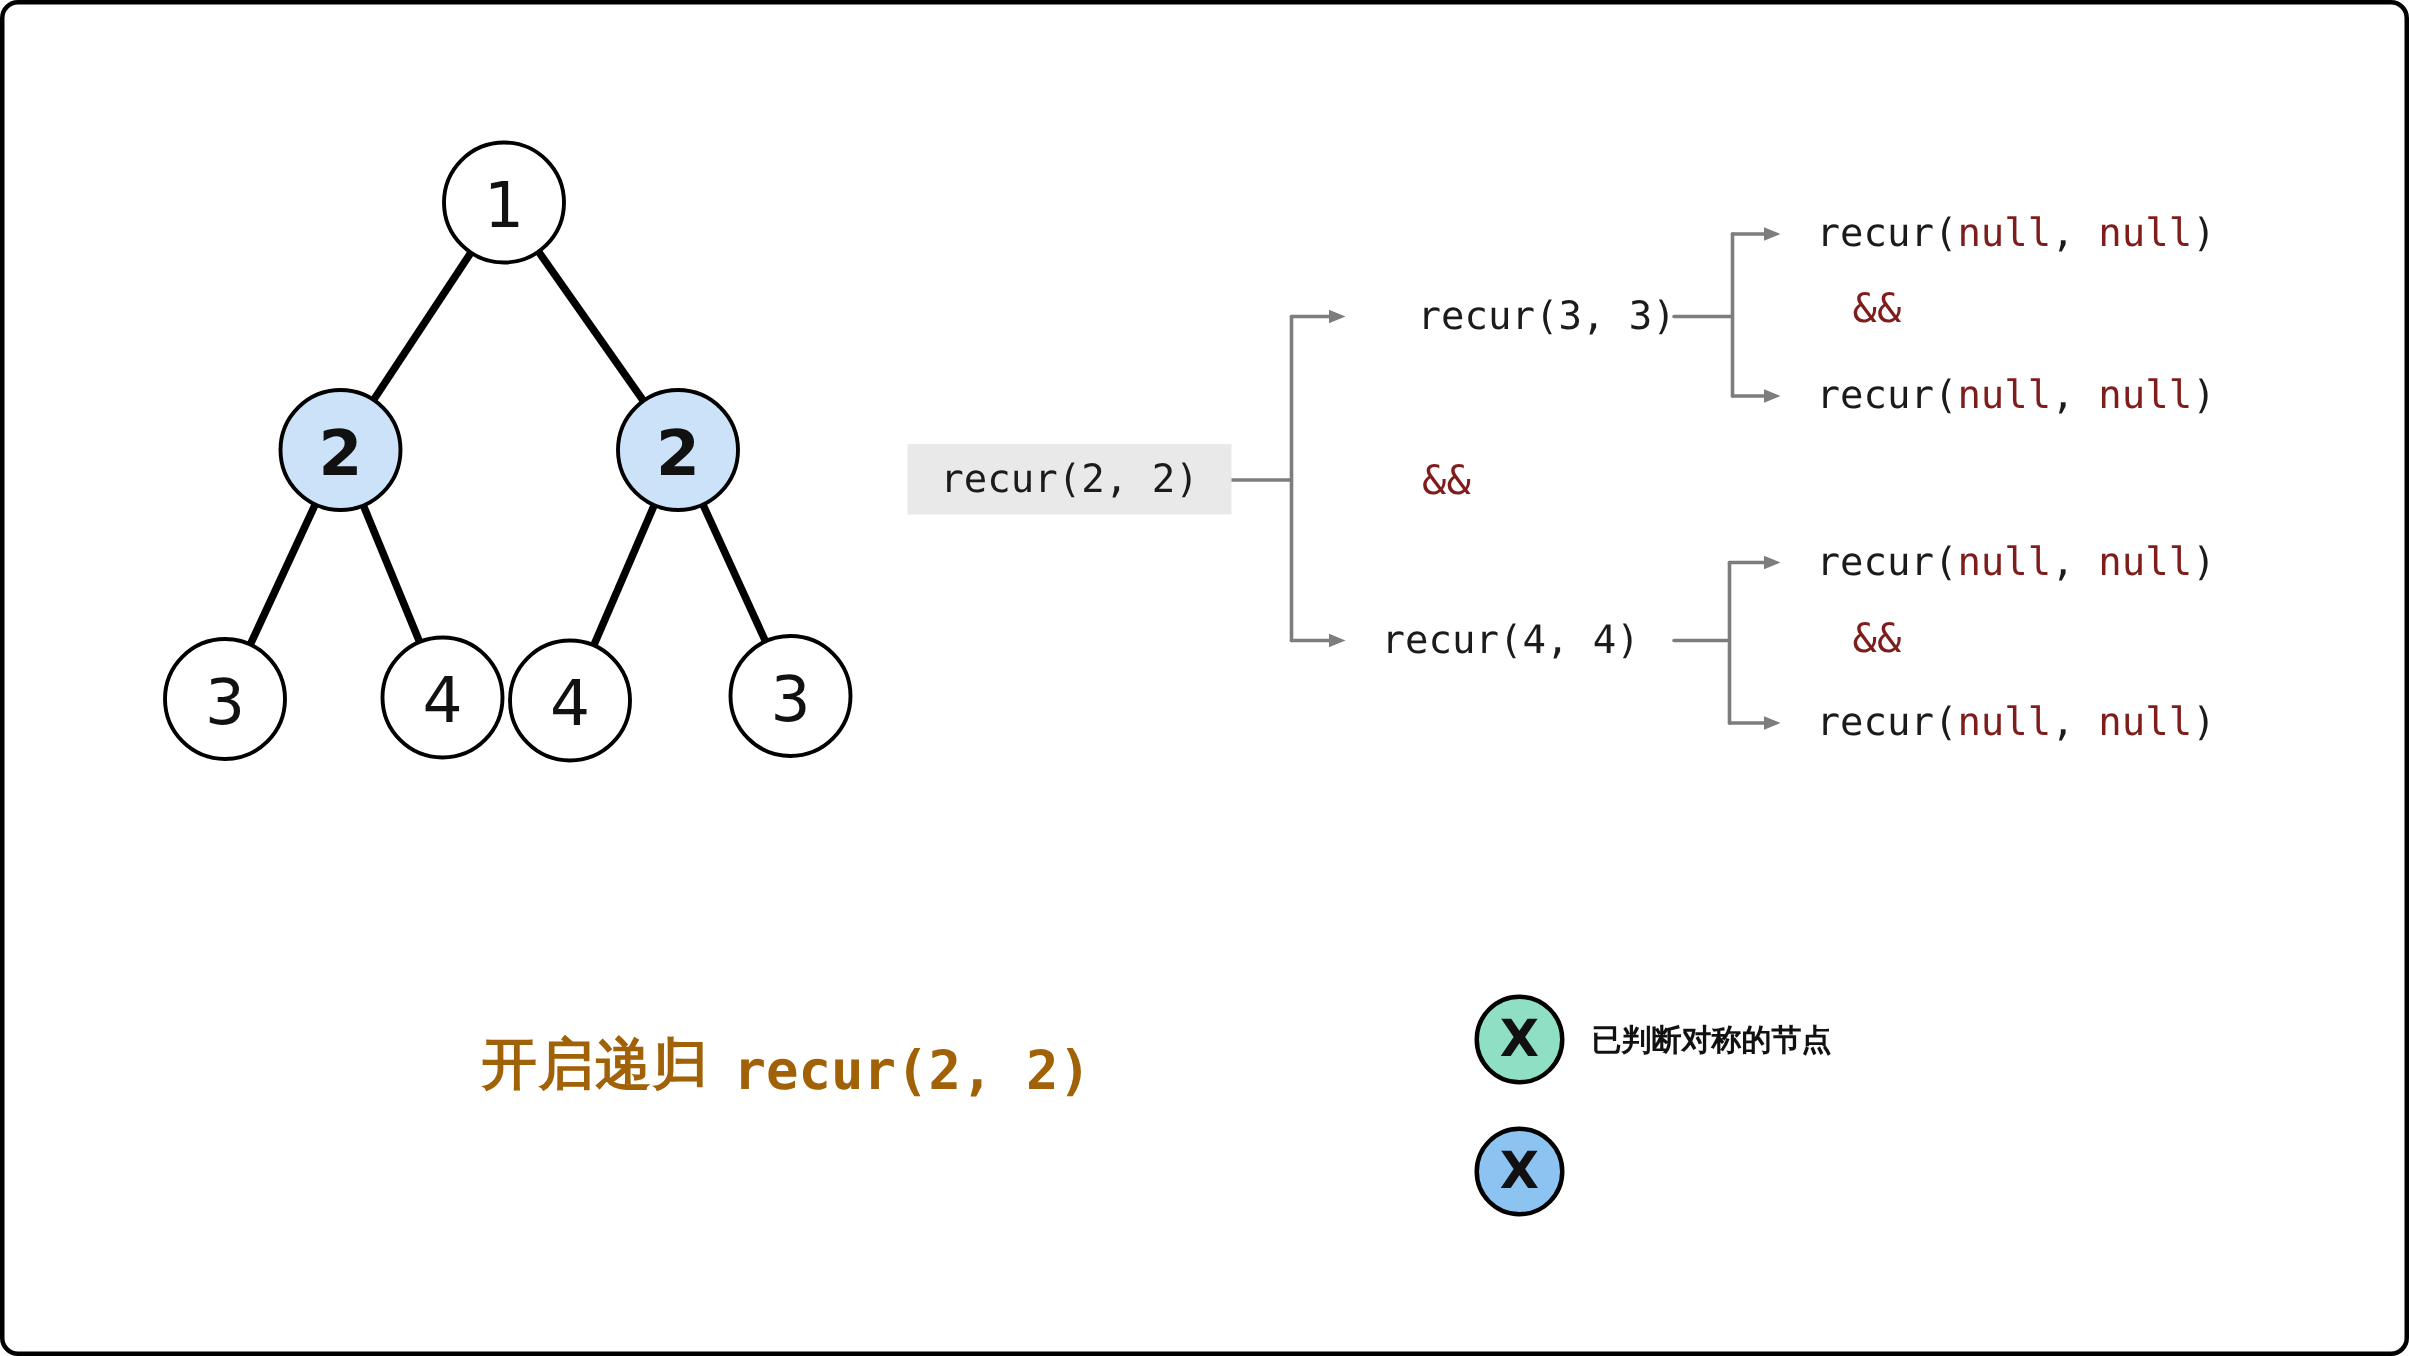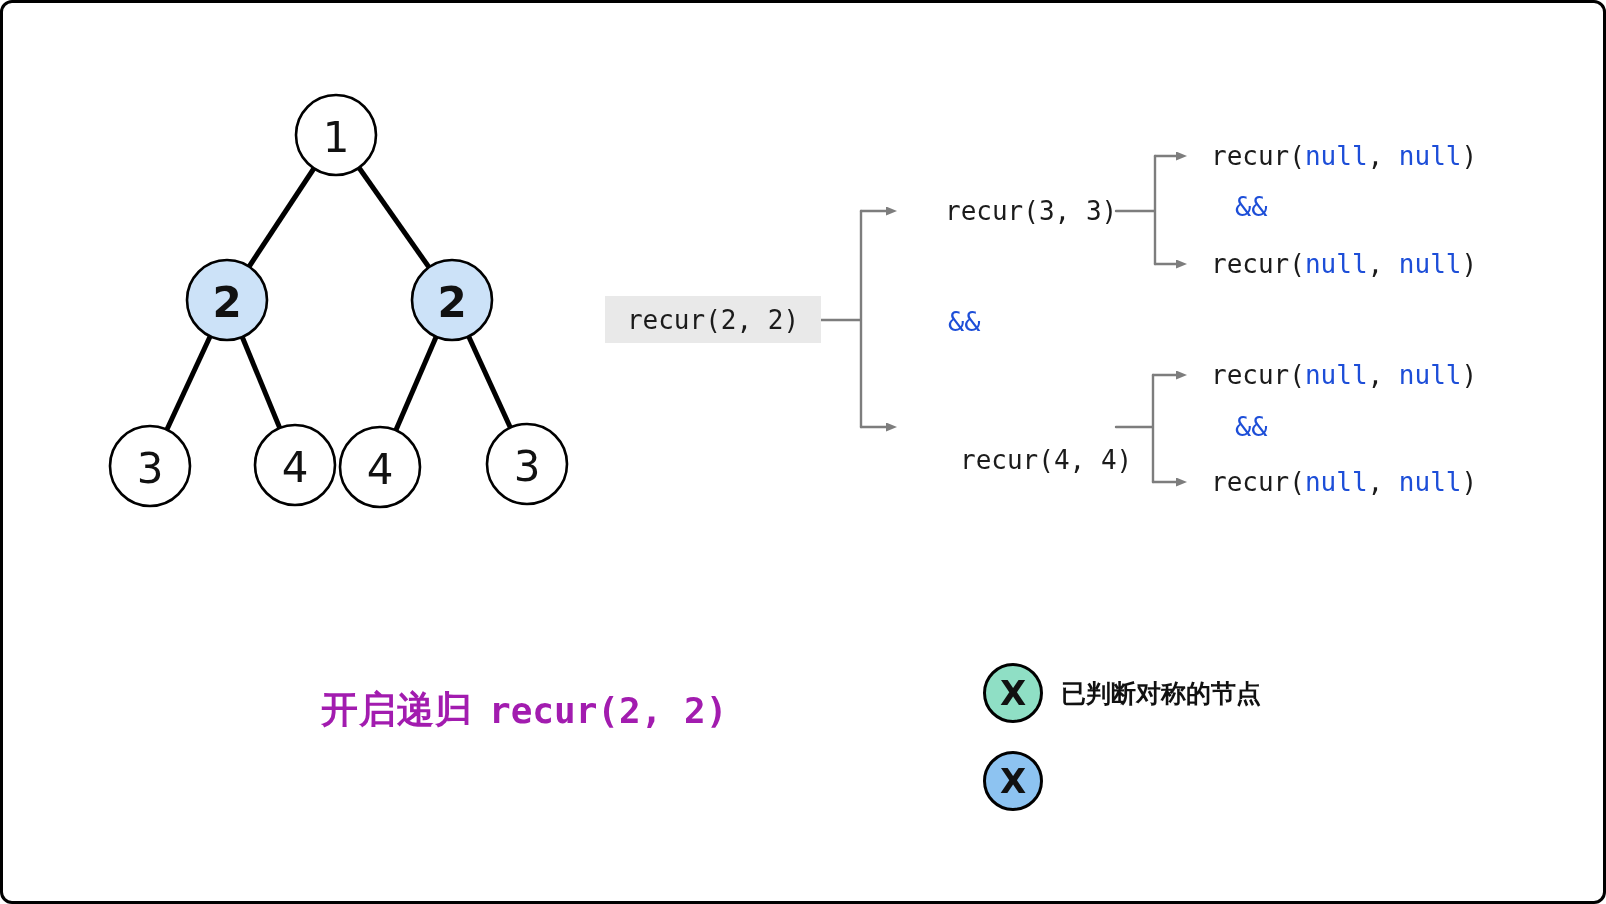--- a/index.html
+++ b/index.html
@@ -20,43 +20,43 @@
 
   .code {
     position: absolute;
     font-family: "DejaVu Sans Mono", "Liberation Mono", monospace;
     font-size: 26px;
     color: #1b1b1b;
     white-space: pre;
     transform: translateY(-50%);
     line-height: 1;
   }
-  .code .muted { color: #1d4ed8; }
+  .code .muted { color: #7f1d1d; }
 
   .amp { font-size: 27px; }
 
   .root-call-box {
     position: absolute;
     left: 602px; top: 293px;
     width: 216px; height: 47px;
     background: #e9e9e9;
     display: flex; align-items: center; justify-content: center;
     transform: none;
   }
   .root-call-box .code-inner {
     font-family: "DejaVu Sans Mono", "Liberation Mono", monospace;
     font-size: 26px; color: #1b1b1b; white-space: pre;
   }
 
   .caption {
     position: absolute;
     left: 318px; top: 707px;
     transform: translateY(-50%);
-    display: flex; align-items: center;
-    color: #a21caf;
+    display: flex; align-items: flex-end;
+    color: #a16207;
   }
   .caption .cn {
     font-size: 37px; font-weight: 600; letter-spacing: 1px;
   }
   .caption .code-part {
     font-family: "DejaVu Sans Mono", "Liberation Mono", monospace;
     font-size: 36px; font-weight: 600; margin-left: 16px; white-space: pre;
   }
 
   .legend-row {
@@ -70,21 +70,21 @@
   .legend-circle {
     width: 60px; height: 60px;
     border: 3px solid #000000;
     border-radius: 50%;
     display: flex; align-items: center; justify-content: center;
     font-weight: 700; font-size: 34px; color: #111111;
     flex: 0 0 auto;
   }
   .legend-label {
     margin-left: 18px;
-    font-size: 25px; font-weight: 600; color: #111111;
+    font-size: 20px; font-weight: 600; color: #111111;
     white-space: nowrap;
   }
 </style>
 </head>
 <body>
 
 <div class="frame">
 
   <svg id="tree-svg" class="layer" width="620" height="560" viewBox="0 0 620 560">
       <line x1="333" y1="132" x2="224" y2="297" stroke="#000000" stroke-width="5"></line>
@@ -143,21 +143,21 @@
   </svg>
 
   <div class="root-call-box">
     <span class="code-inner"><span>recur(2, 2)</span></span>
   </div>
 
   <div class="code" style="left:918px; top:208px;margin-left:24px;"><span>recur(3, 3)</span></div>
 
   <div class="code amp" style="left:945px; top:318px;"><span class="muted">&amp;&amp;</span></div>
 
-  <div class="code" style="left:957px; top:424px;margin-top:33px;"><span>recur(4, 4)</span></div>
+  <div class="code" style="left:918px; top:424px;"><span>recur(4, 4)</span></div>
 
   <div class="code" style="left:1208px; top:153px;"><span>recur(</span><span class="muted">null</span><span>, </span><span class="muted">null</span><span>)</span></div>
 
   <div class="code amp" style="left:1232px; top:203px;"><span class="muted">&amp;&amp;</span></div>
 
   <div class="code" style="left:1208px; top:261px;"><span>recur(</span><span class="muted">null</span><span>, </span><span class="muted">null</span><span>)</span></div>
 
   <div class="code" style="left:1208px; top:372px;"><span>recur(</span><span class="muted">null</span><span>, </span><span class="muted">null</span><span>)</span></div>
 
   <div class="code amp" style="left:1232px; top:423px;"><span class="muted">&amp;&amp;</span></div>

